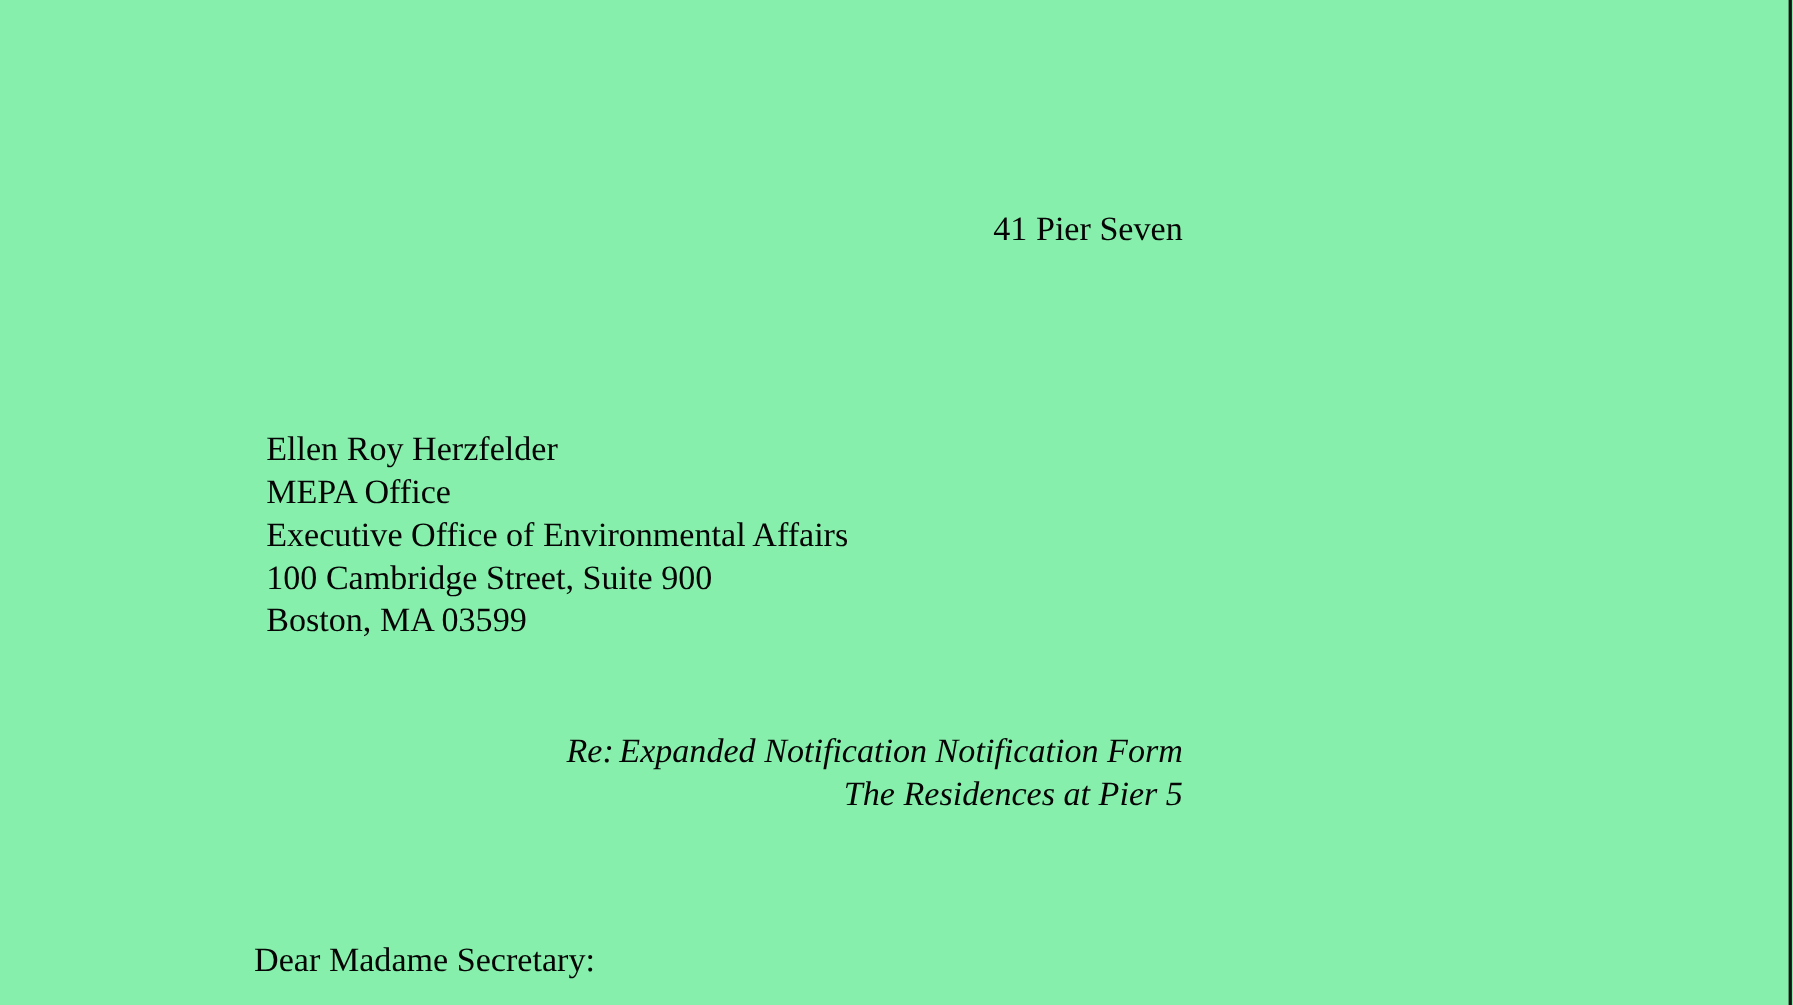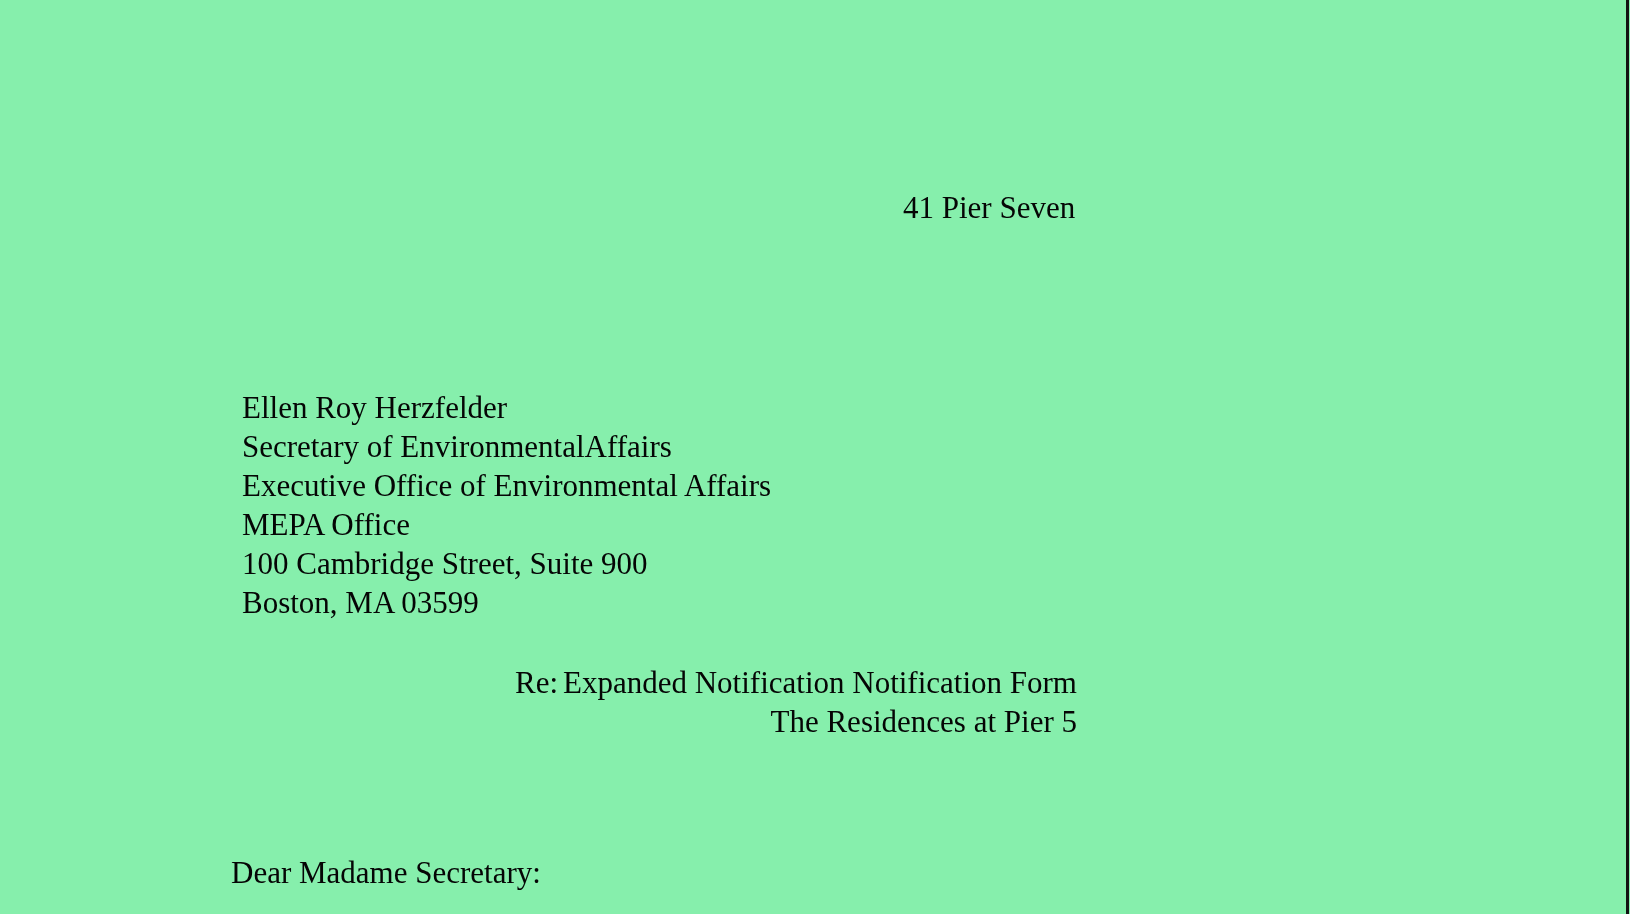--- a/index.html
+++ b/index.html
@@ -31,41 +31,40 @@
     background: #121212;
   }
   .block {
     position: absolute;
     white-space: nowrap;
   }
   .return-address { left: 890px; top: 188px; }
   .return-address .indent-first { padding-left: 13px; }
   .date-line { left: 231px; top: 300px; }
   .recipient-address { left: 230px; top: 388px; margin-left: 12px; }
-  .subject-block { left: 515px; top: 663px; }
+  .subject-block { left: 515px; top: 663px; font-style: italic; }
   .subject-row { display: flex; }
   .subject-label { width: 48px; flex: 0 0 48px; }
   .subject-cont { margin-left: 65px; text-align: right; }
   .salutation-line { left: 231px; top: 825px; margin-top: 28px; }
 </style>
 </head>
 <body>
 
 <div class="page">
 
   <div class="block return-address">
     <div class="indent-first">41 Pier Seven</div>
   </div>
 
 
   <div class="block recipient-address">
     <div>Ellen Roy Herzfelder</div>
-    <div>Secretary of EnvironmentalAffairs</div>
+    <div>MEPA Office</div>
     <div>Executive Office of Environmental Affairs</div>
-    <div>MEPA Office</div>
     <div>100 Cambridge Street, Suite 900</div>
     <div>Boston, MA 03599</div>
   </div>
 
   <div class="block subject-block">
     <div class="subject-row">
       <div class="subject-label">Re:</div>
       <div>Expanded Notification Notification Form</div>
     </div>
     <div class="subject-cont">The Residences at Pier 5</div>

